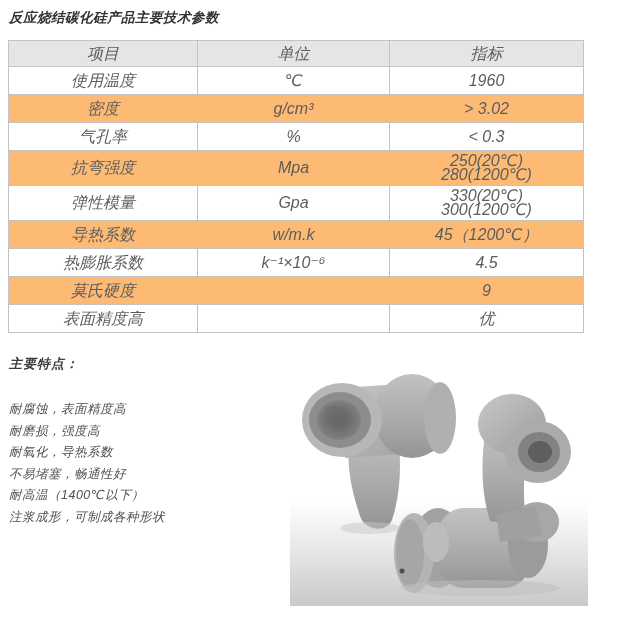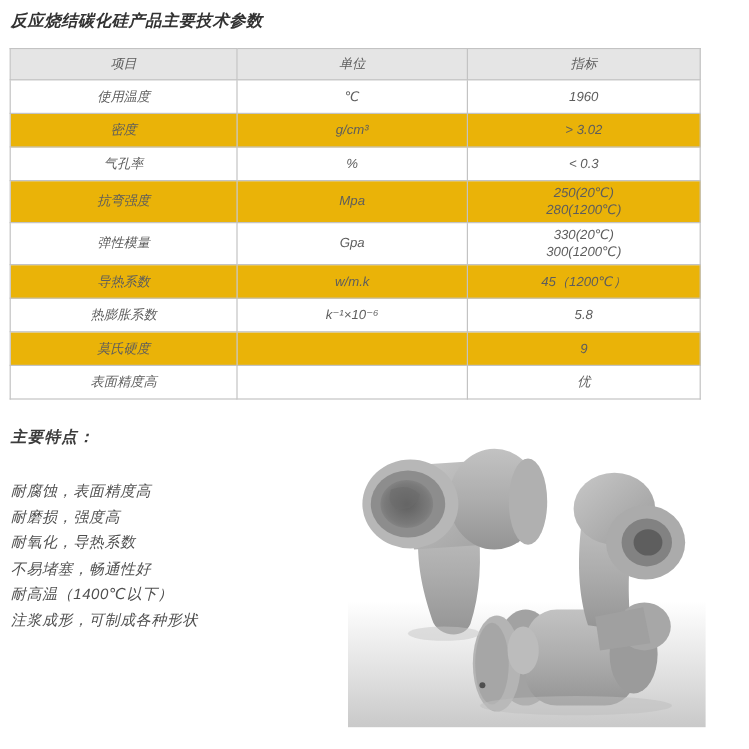--- a/index.html
+++ b/index.html
@@ -14,27 +14,27 @@
   }
   table.spec-table {
     position:absolute; left:8px; top:40px; width:575px;
     border-collapse:collapse; table-layout:fixed;
   }
   .spec-table col.c1 { width:189px; }
   .spec-table col.c2 { width:192px; }
   .spec-table col.c3 { width:194px; }
   .spec-table th, .spec-table td {
     border:1px solid #c3c3c3;
-    font-size:11px; font-weight:normal; color:#5d5d5d;
+    font-size:16px; font-weight:normal; color:#5d5d5d;
     text-align:center; vertical-align:middle;
     padding:3px 4px; line-height:14px;
   }
   .spec-table thead th { background:#e5e5e5; height:26px; }
   .spec-table tbody td { height:28px; background:#ffffff;margin-left:16px; }
-  .spec-table tbody tr.alt td { background:#eab308; }
+  .spec-table tbody tr.alt td { background:#fdba74; }
   .spec-table tbody tr.tall td { height:35px; }
   .spec-table td.value-cell { white-space:pre-line; }
   .features { position:absolute; left:9px; top:355px; }
   .features-heading { font-size:13px; font-weight:bold; color:#3c3c3c; letter-spacing:1px; }
   .features-list { list-style:none; margin-top:26px; }
   .features-list li { font-size:12.5px; color:#4f4f4f; line-height:21.5px; letter-spacing:0.5px; }
   .product-photo { position:absolute; left:290px; top:356px; width:300px; height:252px; }
   .product-photo svg { display:block; width:100%; height:100%; }
 </style>
 </head>
@@ -86,21 +86,21 @@
 300(1200℃)</td>
       </tr>
       <tr class="alt">
         <td>导热系数</td>
         <td>w/m.k</td>
         <td class="value-cell">45（1200℃）</td>
       </tr>
       <tr>
         <td>热膨胀系数</td>
         <td>k⁻¹×10⁻⁶</td>
-        <td class="value-cell">5.8</td>
+        <td class="value-cell">4.5</td>
       </tr>
       <tr class="alt">
         <td>莫氏硬度</td>
         <td></td>
         <td class="value-cell">9</td>
       </tr>
       <tr>
         <td>表面精度高</td>
         <td></td>
         <td class="value-cell">优</td>

